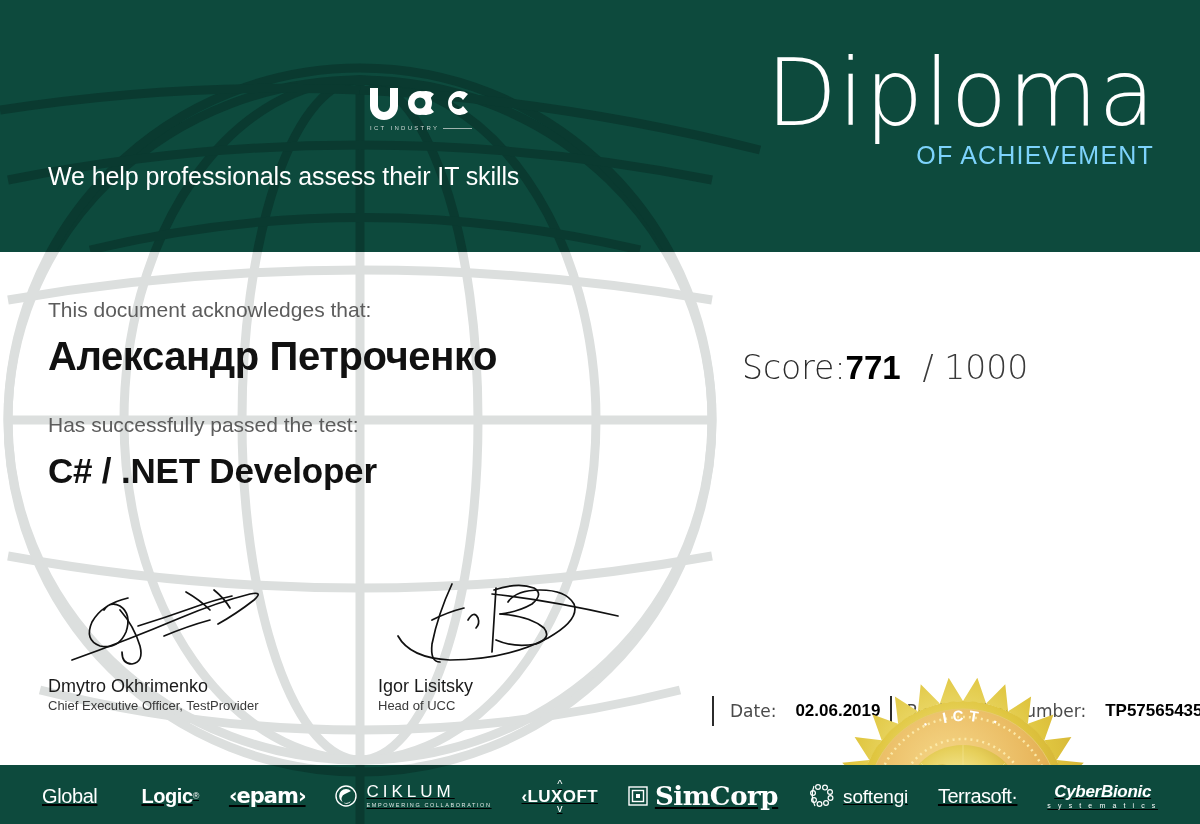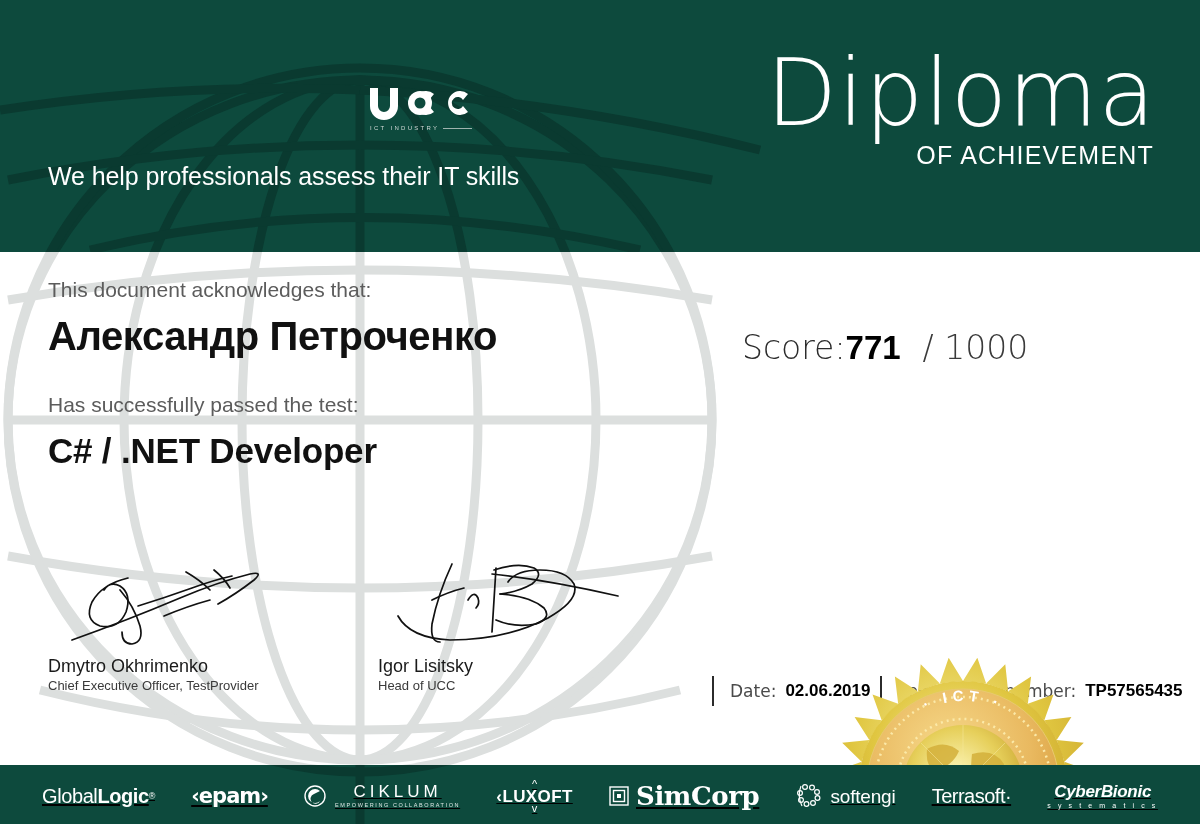--- a/index.html
+++ b/index.html
@@ -106,32 +106,32 @@
   }
   .diploma-title {
     color: #ffffff;
     font-size: 92px;
     font-weight: 300;
     line-height: 0.95;
     letter-spacing: 1px;
     font-family: "DejaVu Sans", sans-serif;
   }
   .diploma-sub {
-    color: #ffffff;
+    color: #7dd3fc;
     font-size: 25px;
     font-weight: 400;
     letter-spacing: 1.2px;
     margin-top: 4px;
     margin-right: 2px;
   }
 
   
   .body-area {
     position: absolute;
-    left: 0; top: 236px;
+    left: 0; top: 256px;
     width: 1012px;
     height: 513px;
     z-index: 2;
   }
   .lbl-small {
     position: absolute;
     color: #5c5c5c;
     font-size: 21px;
     font-weight: 400;
     white-space: nowrap;
@@ -220,21 +220,21 @@
   .meta-label {
     color: #4a4a4a;
     font-size: 17px;
     font-weight: 400;
     font-family: "DejaVu Sans", sans-serif;
   }
   .meta-value {
     color: #000000;
     font-size: 17px;
     font-weight: 700;
-    margin-left: 9px;
+    margin-left: 19px;
   }
 
   
   .footer-band {
     position: absolute;
     left: 0; top: 765px;
     width: 1200px;
     height: 59px;
     background: #0d4a3d;
     overflow: hidden;
@@ -257,32 +257,32 @@
     text-decoration: underline;
   }
   .partner {
     color: #ffffff;
     white-space: nowrap;
     display: flex;
     align-items: center;
     line-height: 1;
   }
   .p-globallogic { font-size: 20px; font-weight: 400; letter-spacing: -0.4px; }
-  .p-globallogic b { font-weight: 700; }
+  .p-globallogic b { font-weight: 700; padding-left: 44px; }
   .p-globallogic sup { font-size: 9px; vertical-align: super; }
   .p-epam { font-size: 21px; font-weight: 700; letter-spacing: -1px; font-family: "DejaVu Sans", sans-serif; }
   .p-ciklum { font-size: 17px; letter-spacing: 4px; font-weight: 300; }
   .p-ciklum-sub { font-size: 5.5px; letter-spacing: 1.6px; margin-top: 3px; color: #dfe8e5; }
   .p-luxoft { font-size: 17px; font-weight: 700; letter-spacing: 0.4px; }
   .p-simcorp { font-size: 26px; font-weight: 700; letter-spacing: -0.4px; font-family: "DejaVu Serif", serif; }
   .p-softengi { font-size: 19px; font-weight: 400; letter-spacing: -0.2px; }
   .p-terrasoft { font-size: 20px; font-weight: 400; letter-spacing: -0.5px; }
   .p-cyber { font-size: 17px; font-weight: 700; font-style: italic; letter-spacing: -0.3px; }
   .p-cyber-sub { font-size: 7px; letter-spacing: 2.6px; font-style: normal; font-weight: 400; margin-top: 2px; text-align: right; }
-  .stack { display: flex; flex-direction: column; align-items: center; }
+  .stack { display: flex; flex-direction: column; align-items: flex-start; }
   .stack.right { align-items: center; }
 </style>
 </head>
 <body>
 
 <div id="certificate">
 
   <svg class="globe-body" viewBox="0 0 1200 824" preserveAspectRatio="none">
     <defs>
       <clipPath id="bodyClip">

